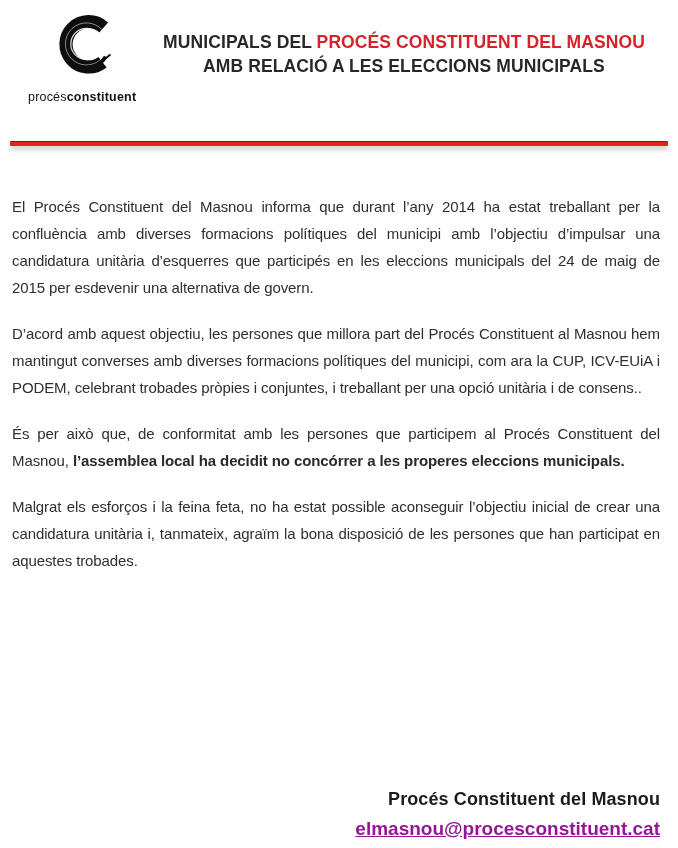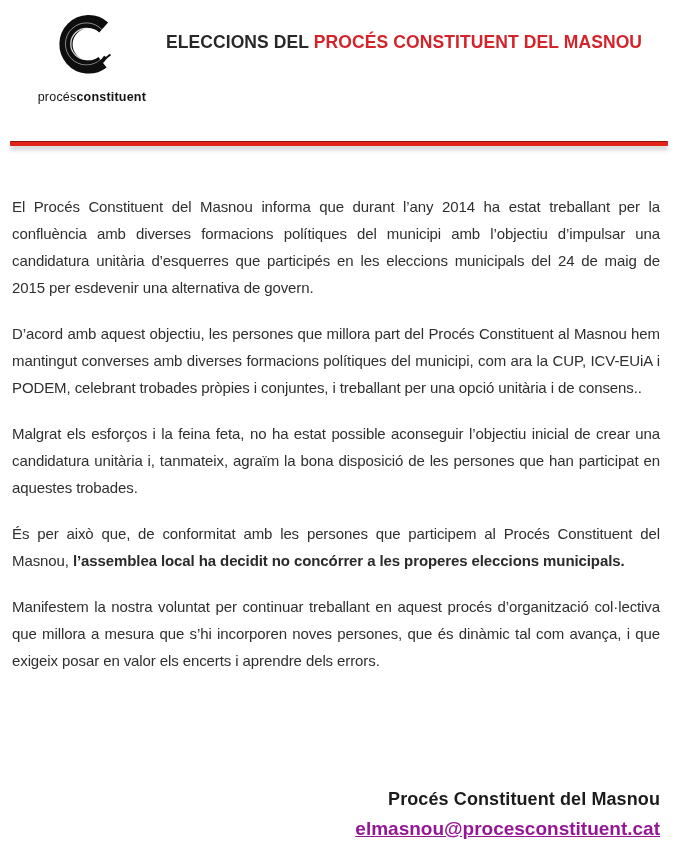--- a/index.html
+++ b/index.html
@@ -5,21 +5,21 @@
   * { margin:0; padding:0; box-sizing:border-box; }
   html, body { background:#ffffff; }
   .page {
     width:678px; height:848px; position:relative; overflow:hidden;
     background:#ffffff;
     font-family:"Liberation Sans","DejaVu Sans",sans-serif;
     color:var(--text, #2f2f31);
   }
   
   .header { display:flex; align-items:flex-start; padding:10px 16px 0 28px; }
-  .logo { width:118px; flex:0 0 auto; text-align:right; }
+  .logo { width:118px; flex:0 0 auto; text-align:left; }
   .logo svg { display:block; margin:0 auto; }
   .wordmark {
     font-size:12.5px; color:#141414; margin-top:2px;
     letter-spacing:0.2px; white-space:nowrap;
   }
   .wordmark .wm-bold { font-weight:bold; }
   .title {
     flex:1; text-align:center; font-weight:bold;
     font-size:17.5px; line-height:24px; color:var(--title, #28282a);
     padding-top:20px; letter-spacing:0.1px;
@@ -63,38 +63,38 @@
         <path d="M 64 30 A 20 20 0 1 0 63 58" fill="none" stroke="#ffffff" stroke-width="1.6" opacity="0.85"></path>
         <path d="M 69 25 A 27 27 0 1 0 68 63" fill="none" stroke="#ffffff" stroke-width="1.2" opacity="0.55"></path>
         <path d="M 34 70 A 30 30 0 0 0 74 60" fill="none" stroke="#0e0e0e" stroke-width="5"></path>
         <path d="M 70 65 L 80 57" fill="none" stroke="#0e0e0e" stroke-width="2.5"></path>
       </svg>
       <div class="wordmark"><span>procés</span><span class="wm-bold">constituent</span></div>
     </div>
 
     <div class="title">
       <div>
-        <span>ELECCIONS DEL</span>
+        <span>MUNICIPALS DEL</span>
         <span class="red">PROCÉS CONSTITUENT DEL MASNOU</span>
       </div>
+      <div>AMB RELACIÓ A LES ELECCIONS MUNICIPALS</div>
     </div>
 
   </div>
 
   <div class="rule"></div>
 
   <div class="body-text">
     <p>El Procés Constituent del Masnou informa que durant l’any 2014 ha estat treballant per la confluència amb diverses formacions polítiques del municipi amb l’objectiu d’impulsar una candidatura unitària d’esquerres que participés en les eleccions municipals del 24 de maig de 2015 per esdevenir una alternativa de govern.</p>
     <p>D’acord amb aquest objectiu, les persones que millora part del Procés Constituent al Masnou hem mantingut converses amb diverses formacions polítiques del municipi, com ara la CUP, ICV-EUiA i PODEM, celebrant trobades pròpies i conjuntes, i treballant per una opció unitària i de consens..</p>
-    <p>Malgrat els esforços i la feina feta, no ha estat possible aconseguir l’objectiu inicial de crear una candidatura unitària i, tanmateix, agraïm la bona disposició de les persones que han participat en aquestes trobades.</p>
     <p>
       <span>És per això que, de conformitat amb les persones que participem al Procés Constituent del Masnou,</span>
       <span class="bold-stmt">l’assemblea local ha decidit no concórrer a les properes eleccions municipals.</span>
     </p>
-    <p>Manifestem la nostra voluntat per continuar treballant en aquest procés d’organització col·lectiva que millora a mesura que s’hi incorporen noves persones, que és dinàmic tal com avança, i que exigeix posar en valor els encerts i aprendre dels errors.</p>
+    <p>Malgrat els esforços i la feina feta, no ha estat possible aconseguir l’objectiu inicial de crear una candidatura unitària i, tanmateix, agraïm la bona disposició de les persones que han participat en aquestes trobades.</p>
   </div>
 
   <div class="sig">
     <div class="sig-name">Procés Constituent del Masnou</div>
     <a class="sig-email">elmasnou@procesconstituent.cat</a>
   </div>
 
 </div>
 
 </body></html>

